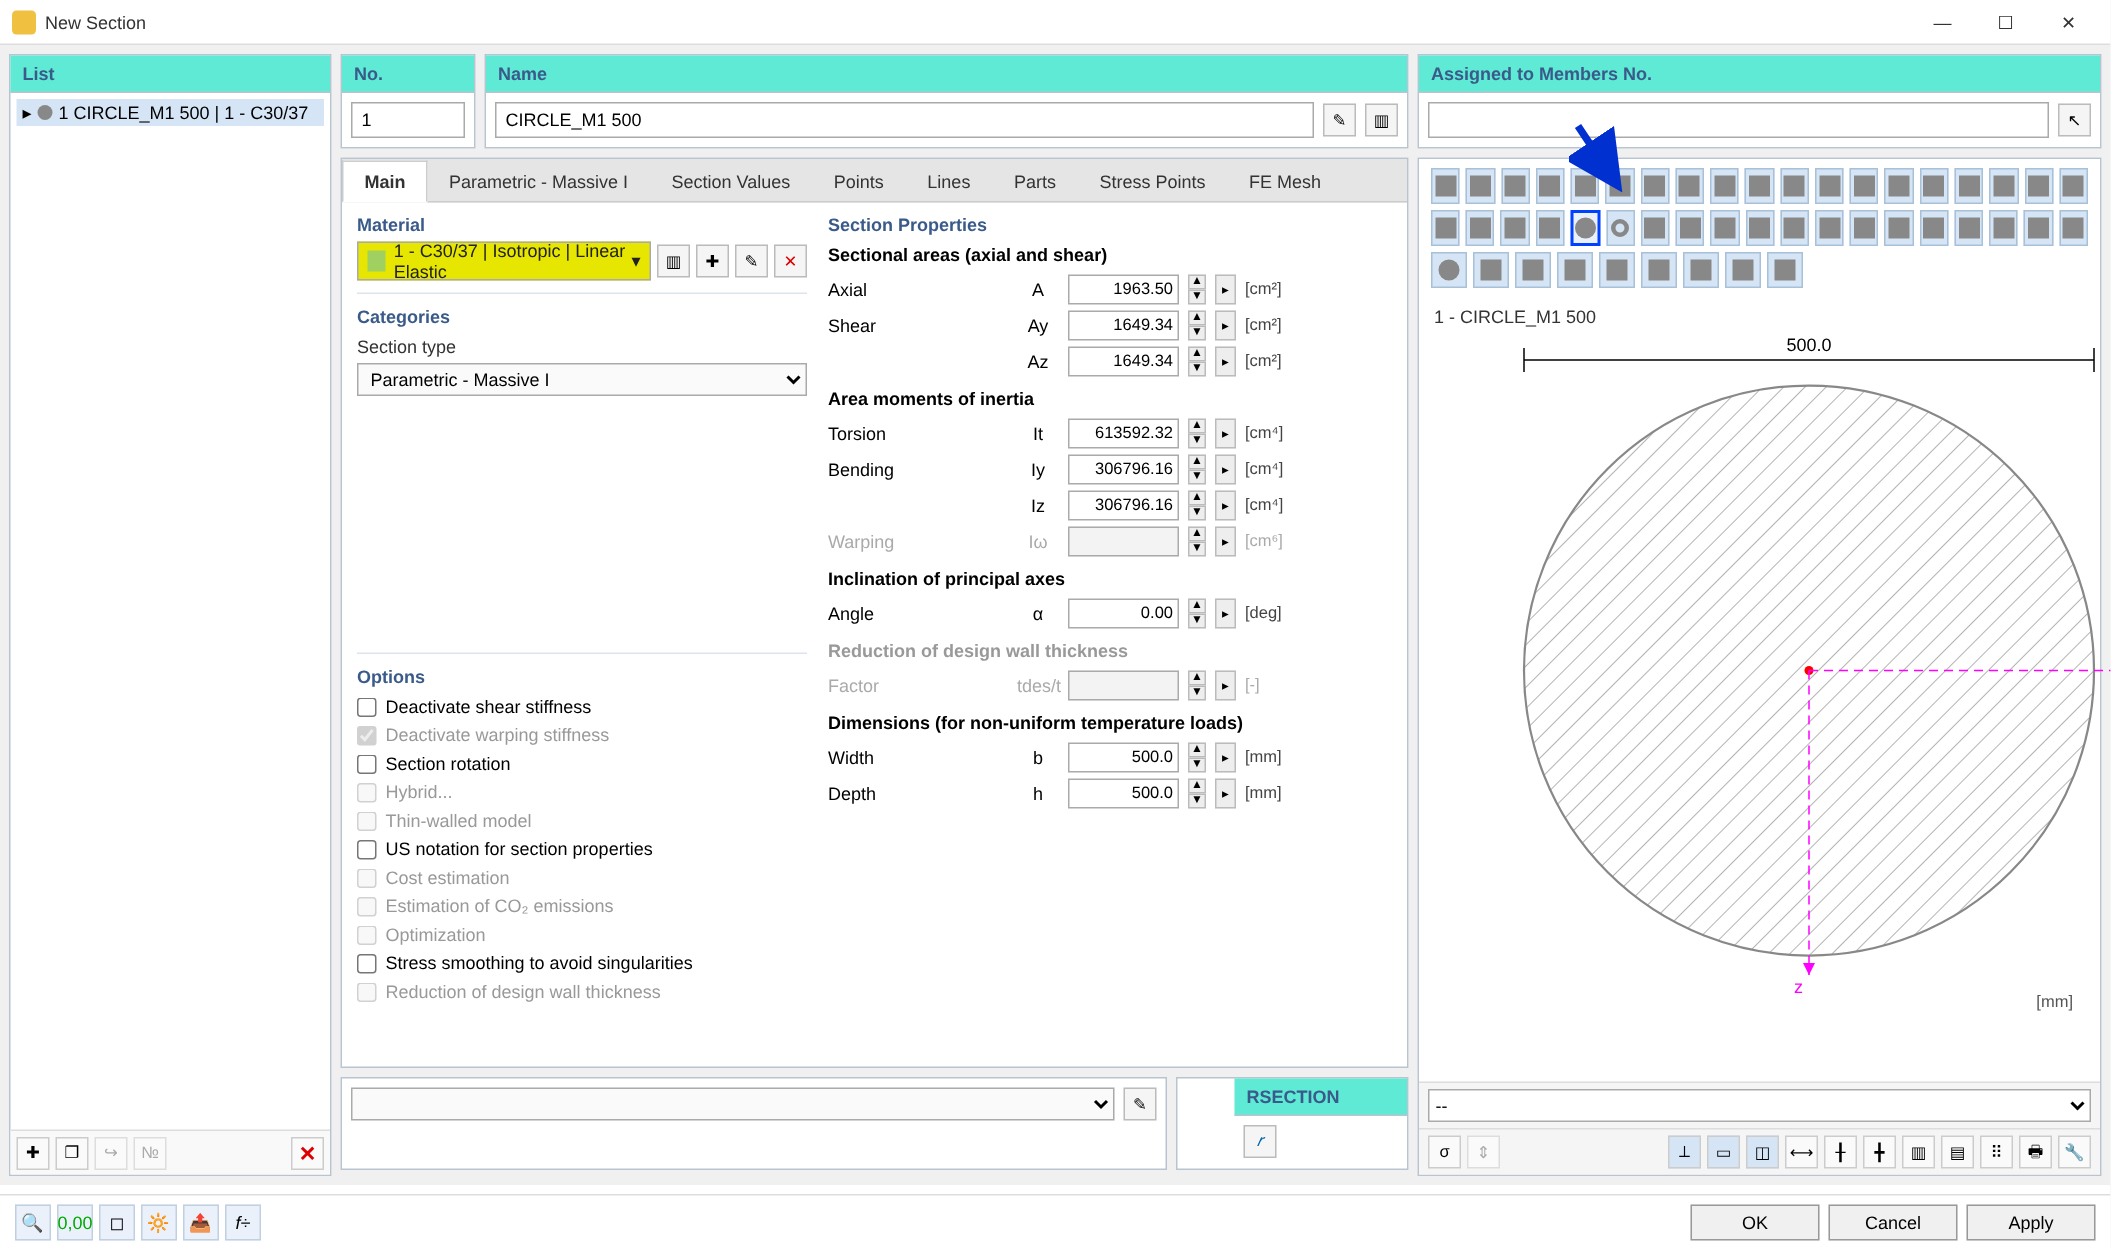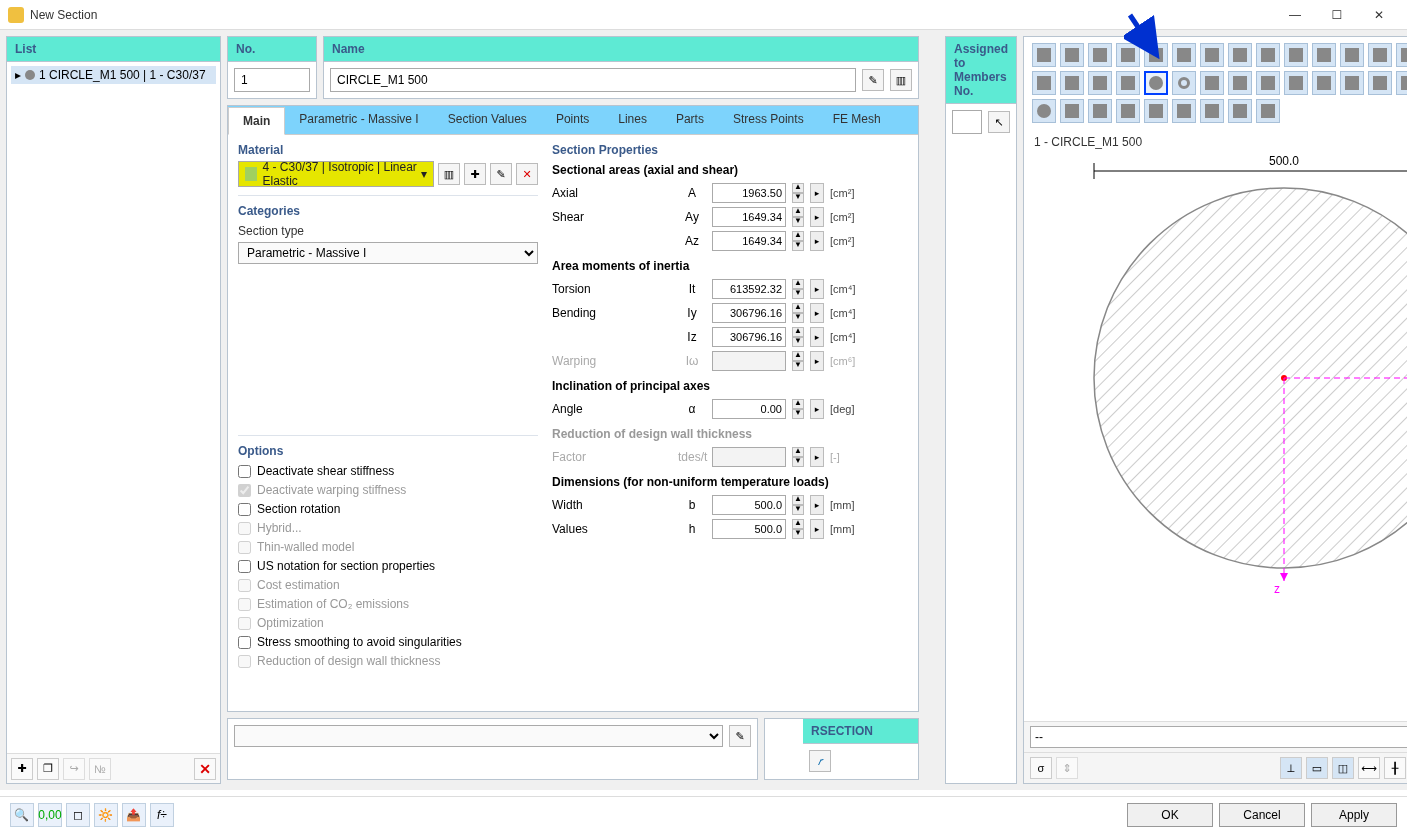--- a/index.html
+++ b/index.html
@@ -37,21 +37,21 @@
 
 
 .no-panel { width: 90px; }
 .name-panel { flex: 1; }
 .name-row{display:flex; gap:6px; align-items:center;}
 .name-row input{flex:1;}
 .assigned-panel { width: 512px; }
 
 
 .tabs { background: #fff; border: 1px solid #b8c4d0; }
-.tab-strip { display: flex; border-bottom: 1px solid #ccc; background: #7dd3fc; }
+.tab-strip { display: flex; border-bottom: 1px solid #ccc; background: #e5e5e5; align-items: flex-end; }
 .tab { padding: 6px 14px; font-size: 12px; color: #333; cursor: pointer; border-right: 1px solid transparent; }
 .tab.active { background: #fff; border: 1px solid #ccc; border-bottom-color: #fff; position: relative; top: 1px; font-weight:600;}
 .tab-content { padding: 8px 10px; display:flex; gap: 14px; height: 576px; }
 
 .left-col{ width: 300px; display:flex; flex-direction:column; gap:8px;}
 .right-col{ flex:1; }
 
 .group-label{ color:#3a5a8a; font-weight:600; font-size:12px; margin-bottom:4px;}
 .sub-panel{ border-top:1px solid #dde3eb; padding-top:8px;}
 .material-row{ display:flex; gap:4px; align-items:center;}
@@ -84,21 +84,21 @@
 .arrow-btn{ width:14px; height:20px; background:#eee; border:1px solid #bbb; display:flex; align-items:center; justify-content:center; font-size:9px;}
 .unit{ width:38px; font-size:11px; color:#444;}
 .prop-row.disabled .prop-label, .prop-row.disabled .unit, .prop-row.disabled .prop-sym{ color:#aaa;}
 
 
 .bottom-row{ display:flex; gap:6px; height:62px;}
 .comment-panel{ flex:1;}
 .rsec-panel{ width:155px;padding-left:38px;}
 
 
-.right-panel{ width:456px; display:flex; flex-direction:row; gap:6px;margin-left:20px;}
+.right-panel{ width:456px; display:flex; flex-direction:column; gap:6px;}
 .preview-panel{ flex:1; background:#fff; border:1px solid #b8c4d0; display:flex; flex-direction:column;}
 .shape-grid{ padding:6px 8px; display:flex; flex-direction:column; gap:4px;}
 .shape-row{ display:flex; gap:4px;}
 .shape-btn{ width:24px; height:24px; background:#d5e5f5; border:1px solid #a8c0d8; display:flex; align-items:center; justify-content:center; position:relative;}
 .shape-btn.selected{ border:2px solid #0040ff; background:#eaf1fb;}
 .shape-glyph{ width:14px; height:14px; background:#888;}
 .preview-body{ flex:1; padding:6px 10px; position:relative;}
 .preview-title{ font-size:12px; color:#333; margin-bottom:4px;}
 .svg-wrap{ width:100%; height:440px; position:relative;}
 .mm-label{ text-align:right; color:#555; font-size:11px; padding-right:8px;}
@@ -186,21 +186,21 @@
         </div>
       <div class="tab-content">
 
         <div class="left-col">
           <div>
             <div class="group-label">Material</div>
             <div class="material-row">
               <div class="material-select">
                 <span style="display:flex;align-items:center;">
                   <span class="mat-sw"></span>
-                  <span>4 - C30/37 | Isotropic | Linear Elastic</span>
+                  <span>1 - C30/37 | Isotropic | Linear Elastic</span>
                 </span>
                 <span>▾</span>
               </div>
               <div class="mini-btn">▥</div>
               <div class="mini-btn">✚</div>
               <div class="mini-btn">✎</div>
               <div class="mini-btn" style="color:#d00;">✕</div>
             </div>
           </div>
 
@@ -377,21 +377,21 @@
                 <div class="prop-sym">b</div>
                 <input class="prop-input" value="500.0" style="">
                 <div class="spinner">
                   <div>▲</div>
                   <div>▼</div>
                 </div>
                 <div class="arrow-btn">▸</div>
                 <div class="unit">[mm]</div>
               </div>
               <div class="prop-row">
-                <div class="prop-label">Values</div>
+                <div class="prop-label">Depth</div>
                 <div class="prop-sym">h</div>
                 <input class="prop-input" value="500.0" style="">
                 <div class="spinner">
                   <div>▲</div>
                   <div>▼</div>
                 </div>
                 <div class="arrow-btn">▸</div>
                 <div class="unit">[mm]</div>
               </div>
             </div>

